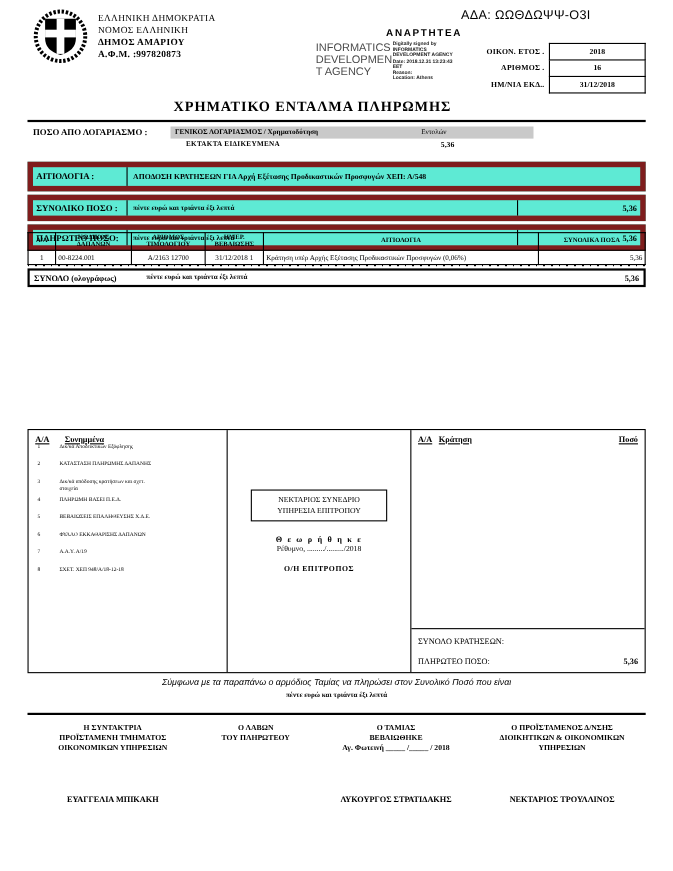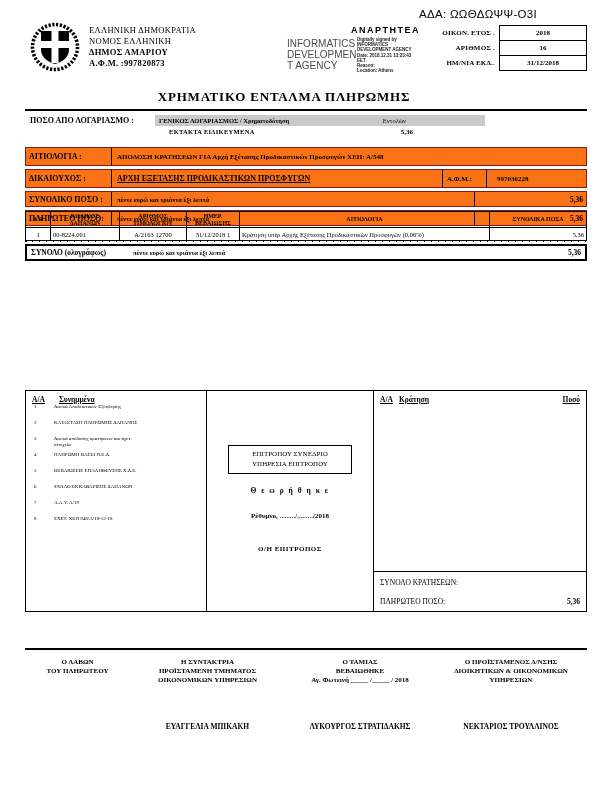--- a/index.html
+++ b/index.html
@@ -4,35 +4,35 @@
 <style>
   html,body { margin:0; padding:0; background:#fff; }
   .page {
     position:relative; width:612px; height:792px; background:#fff; color:#000;
     font-family:"Liberation Serif", serif; overflow:hidden;
   }
   .pre { white-space:pre-line; }
 
   
   .header { position:absolute; top:8px; left:30px; width:557px; height:80px; }
-  .hdr-left { position:absolute; left:0; top:14px; display:flex; gap:9px; }
+  .hdr-left { position:absolute; left:0; top:0; display:flex; gap:9px; }
   .emblem { width:50px; height:52px; }
   .gov-lines { padding-top:3px; font-size:8.5px; line-height:11px; letter-spacing:0.3px; }
   .gov-lines .b { font-weight:bold; }
   .hdr-center { position:absolute; left:257px; top:17px; width:142px; }
   .anartitea { font-family:"Liberation Sans", sans-serif; font-weight:bold; font-size:9px;
                letter-spacing:1.5px; margin-left:64px; white-space:nowrap; }
   .stamp-row { display:flex; margin-top:3px; }
   .stamp-agency { color:#4a4a4a; font-family:"Liberation Sans", sans-serif; font-weight:normal;
                   font-size:10px; line-height:11px; width:70px; }
   .stamp-details { font-family:"Liberation Sans", sans-serif; font-weight:bold; color:#1a1a1a;
                    font-size:4.5px; line-height:5.2px; width:66px; margin-top:-1px; }
   .hdr-right { position:absolute; right:0; top:0; width:168px; }
   .ada { font-family:"Liberation Sans", sans-serif; font-size:11.5px; white-space:nowrap; letter-spacing:0.3px; }
-  .meta-table { margin-top:5px; border-collapse:collapse; margin-left:auto; }
+  .meta-table { margin-top:19px; border-collapse:collapse; margin-left:auto; }
   .meta-table td { font-size:7px; }
   .meta-label { text-align:right; font-weight:bold; padding-right:4px; letter-spacing:0.2px; }
   .meta-value { border:1px solid #000; width:84px; text-align:center; font-weight:bold; height:12px; }
 
   
   .title { position:absolute; top:89px; left:0; width:568px; text-align:center;
            font-size:13px; font-weight:bold; letter-spacing:0.8px; }
   .title-rule { position:absolute; top:109px; left:25px; right:25px; border-top:2.5px solid #000; }
 
   
@@ -42,21 +42,21 @@
   .grey-bar { background:#c9c9c9; width:330px; height:11px; display:flex; align-items:center;
               padding:0 4px; box-sizing:border-box; }
   .grey-bar-left { font-size:6.5px; font-weight:bold; }
   .grey-bar-right { margin-left:auto; margin-right:75px; font-size:6.5px; }
   .acct-row2 { display:flex; margin-top:2px; }
   .acct-line-label { margin-left:139px; font-weight:bold; font-size:6.5px; letter-spacing:0.3px; }
   .acct-line-value { margin-left:auto; margin-right:174px; font-size:7px; font-weight:bold; }
 
   
   .info { position:absolute; top:147px; left:25px; right:25px; }
-  .info-row { border:1px solid #7f1d1d; display:flex; align-items:stretch; margin-bottom:3px; background:#f97316; }
+  .info-row { border:5px solid #7f1d1d; display:flex; align-items:stretch; margin-bottom:3px; background:#5eead4; }
   .info-label { width:86px; font-weight:bold; font-size:8px; padding:2px 3px; border-right:1px solid #000;
                 display:flex; align-items:center; box-sizing:border-box; flex-shrink:0; }
   .r-tall { min-height:17px; }
   .r-med  { min-height:14px; }
   .aitiologia-value { font-weight:bold; font-size:7px; padding-left:5px; display:flex; align-items:center; }
   .dik-value { font-weight:bold; font-size:8px; padding-left:5px; text-decoration:underline;
                flex:1; display:flex; align-items:center; }
   .afm-label { border-left:1px solid #000; display:flex; align-items:center; padding:0 4px;
                font-weight:bold; font-size:7px; width:44px; box-sizing:border-box; flex-shrink:0; }
   .afm-value { border-left:1px solid #000; display:flex; align-items:center; padding-left:10px;
@@ -91,22 +91,22 @@
   .att-header { display:flex; font-size:7.5px; font-weight:bold; }
   .att-header span { text-decoration:underline; }
   .att-header .t { margin-left:14px; }
   .att-item { display:flex; height:16px; font-size:5px; line-height:5.5px; }
   .att-item:first-of-type { margin-top:6px; }
   .att-num { width:20px; padding-left:2px; flex-shrink:0; }
   .col-mid { width:167px; border-right:1px solid #000; text-align:center; box-sizing:border-box; }
   .audit-box { width:118px; margin:54px auto 0; border:1px solid #000; padding:4px 2px;
                font-size:7px; line-height:9.5px; }
   .approved { margin-top:12px; font-weight:bold; font-size:7.5px; letter-spacing:1.5px; }
-  .place-date { margin-top:17px; font-weight:bold; font-size:7px; }
-  .commissioner { margin-top:25px; font-weight:bold; font-size:7px; letter-spacing:0.5px; }
+  .place-date { font-weight:normal; font-size:7px; }
+  .commissioner { margin-top:10px; font-weight:bold; font-size:7px; letter-spacing:0.5px; }
   .col-ded { flex:1; display:flex; flex-direction:column; }
   .ded-header { display:flex; padding:4px 6px; font-size:7.5px; font-weight:bold; }
   .ded-header span { text-decoration:underline; }
   .ded-header .t { margin-left:6px; }
   .ded-header .p { margin-left:auto; }
   .ded-spacer { flex:1; }
   .ded-totals { border-top:1px solid #000; padding:6px 6px 5px; font-size:7.5px; }
   .ded-payable { display:flex; margin-top:10px; }
   .ded-payable .v { margin-left:auto; font-weight:bold; }
 
@@ -193,26 +193,20 @@
     <div class="acct-row2">
       <span class="acct-line-label">ΕΚΤΑΚΤΑ ΕΙΔΙΚΕΥΜΕΝΑ</span>
       <span class="acct-line-value">5,36</span>
     </div>
   </div>
 
   <div class="info">
     <div class="info-row r-tall">
       <div class="info-label">ΑΙΤΙΟΛΟΓΙΑ :</div>
       <div class="aitiologia-value">ΑΠΟΔΟΣΗ ΚΡΑΤΗΣΕΩΝ ΓΙΑ Αρχή Εξέτασης Προδικαστικών Προσφυγών ΧΕΠ: Α/548</div>
-    </div>
-    <div class="info-row r-tall">
-      <div class="info-label">ΔΙΚΑΙΟΥΧΟΣ :</div>
-      <div class="dik-value">ΑΡΧΗ ΕΞΕΤΑΣΗΣ ΠΡΟΔΙΚΑΣΤΙΚΩΝ ΠΡΟΣΦΥΓΩΝ</div>
-      <div class="afm-label">Α.Φ.Μ.:</div>
-      <div class="afm-value">997036228</div>
     </div>
     <div class="info-row r-med">
       <div class="info-label">ΣΥΝΟΛΙΚΟ ΠΟΣΟ :</div>
       <div class="words">πέντε ευρώ και τριάντα έξι λεπτά</div>
       <div class="amount-cell">5,36</div>
     </div>
     <div class="info-row r-med">
       <div class="info-label">ΠΛΗΡΩΤΕΟ ΠΟΣΟ:</div>
       <div class="words">πέντε ευρώ και τριάντα έξι λεπτά</div>
       <div class="amount-cell">5,36</div>
@@ -286,21 +280,21 @@
         <span class="att-num">7</span>
         <span class="att-text pre">Α.Α.Υ.  Α/19</span>
       </div>
       <div class="att-item">
         <span class="att-num">8</span>
         <span class="att-text pre">ΣΧΕΤ. ΧΕΠ 948/Α/18-12-18</span>
       </div>
     </div>
     <div class="col-mid">
       <div class="audit-box">
-        <div>ΕΠΙΤΡΟΠΟΥ ΣΥΝΕΔΡΙΟ</div>
+        <div>ΝΕΚΤΑΡΙΟΣ ΣΥΝΕΔΡΙΟ</div>
         <div>ΥΠΗΡΕΣΙΑ ΕΠΙΤΡΟΠΟΥ</div>
       </div>
       <div class="approved">Θ ε ω ρ ή θ η κ ε</div>
       <div class="place-date">Ρέθυμνο, ........./........./2018</div>
       <div class="commissioner">Ο/Η ΕΠΙΤΡΟΠΟΣ</div>
     </div>
     <div class="col-ded">
       <div class="ded-header">
         <span>Α/Α</span>
         <span class="t">Κράτηση</span>
@@ -310,37 +304,41 @@
       <div class="ded-totals">
         <div>ΣΥΝΟΛΟ ΚΡΑΤΗΣΕΩΝ:</div>
         <div class="ded-payable">
           <span>ΠΛΗΡΩΤΕΟ ΠΟΣΟ:</span>
           <span class="v">5,36</span>
         </div>
       </div>
     </div>
   </div>
 
+  <div class="instruction">
+    <div class="instr1">Σύμφωνα με τα παραπάνω ο αρμόδιος Ταμίας να πληρώσει στον Συνολικό Ποσό που είναι</div>
+    <div class="instr2">πέντε ευρώ και τριάντα έξι λεπτά</div>
+  </div>
   <div class="bottom-rule"></div>
 
   <div class="sigs">
-    <div class="sig-col sc2">
-      <div class="sig-titles">
-        <div>Ο ΛΑΒΩΝ</div>
-        <div>ΤΟΥ ΠΛΗΡΩΤΕΟΥ</div>
-      </div>
-    </div>
     <div class="sig-col sc1">
       <div class="sig-titles">
         <div>Η ΣΥΝΤΑΚΤΡΙΑ</div>
         <div>ΠΡΟΪΣΤΑΜΕΝΗ ΤΜΗΜΑΤΟΣ</div>
         <div>ΟΙΚΟΝΟΜΙΚΩΝ ΥΠΗΡΕΣΙΩΝ</div>
       </div>
       <div class="sig-name">ΕΥΑΓΓΕΛΙΑ ΜΠΙΚΑΚΗ</div>
     </div>
+    <div class="sig-col sc2">
+      <div class="sig-titles">
+        <div>Ο ΛΑΒΩΝ</div>
+        <div>ΤΟΥ ΠΛΗΡΩΤΕΟΥ</div>
+      </div>
+    </div>
     <div class="sig-col sc3">
       <div class="sig-titles">
         <div>Ο ΤΑΜΙΑΣ</div>
         <div>ΒΕΒΑΙΩΘΗΚΕ</div>
         <div>Αγ. Φωτεινή _____ /_____ / 2018</div>
       </div>
       <div class="sig-name">ΛΥΚΟΥΡΓΟΣ ΣΤΡΑΤΙΔΑΚΗΣ</div>
     </div>
     <div class="sig-col sc4">
       <div class="sig-titles">

